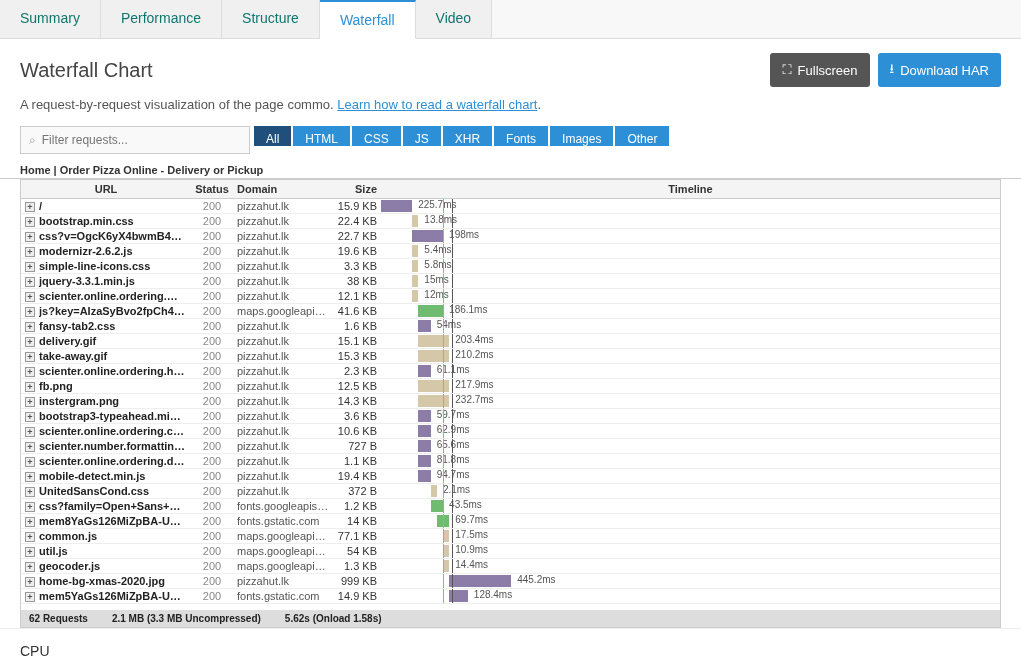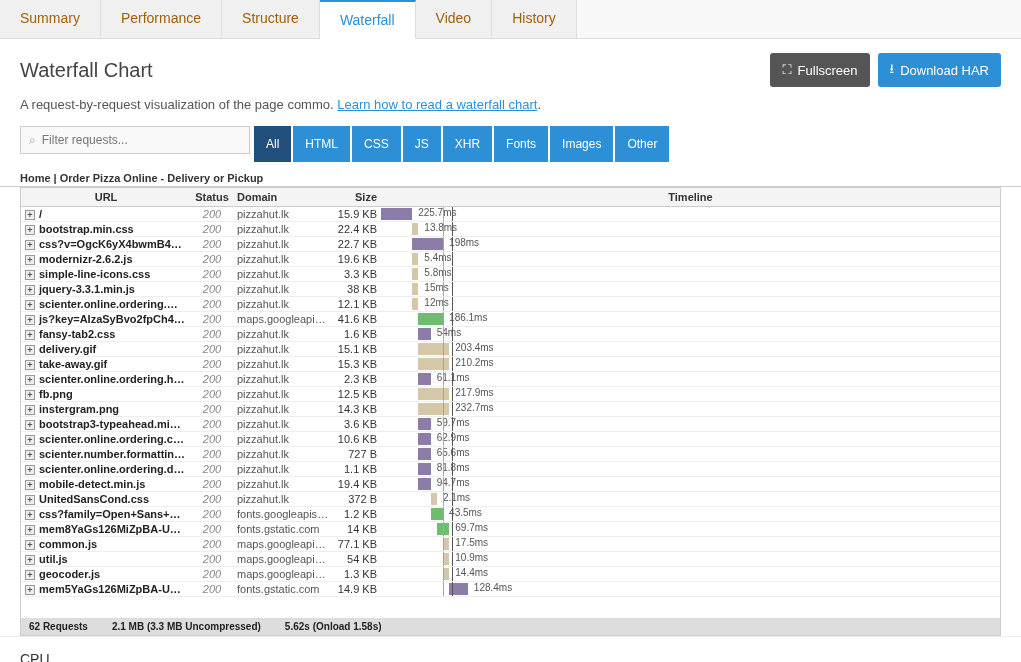--- a/index.html
+++ b/index.html
@@ -1,44 +1,44 @@
 <!DOCTYPE html>
 <html><head>
 <meta charset="utf-8">
 <style>
   * { box-sizing: border-box; margin: 0; padding: 0; }
   body { font-family: -apple-system, BlinkMacSystemFont, "Segoe UI", Arial, sans-serif; font-size: 12px; color: #333; background: #fff; width: 1021px; height: 662px; overflow: hidden; }
   .tabs { display: flex; border-bottom: 1px solid #ddd; background: #f8f8f8; }
-  .tab { padding: 10px 20px; color: #a16207; cursor: pointer; background: #f0f0f0; border-right: 1px solid #ddd; font-size: 14px; }
+  .tab { padding: 10px 20px; color: #0f766e; cursor: pointer; background: #f0f0f0; border-right: 1px solid #ddd; font-size: 14px; }
   .tab.active { background: #fff; color: #2D8FD6; border-top: 2px solid #2D8FD6; border-bottom: 1px solid #fff; margin-bottom: -1px; }
   .header-row { display: flex; justify-content: space-between; align-items: center; padding: 14px 20px 6px 20px; }
   .title { font-size: 20px; font-weight: 400; color: #444; }
   .header-buttons { display: flex; gap: 8px; }
   .btn { padding: 6px 12px; color: #fff; border: none; border-radius: 3px; font-size: 13px; cursor: pointer; display: flex; align-items: center; gap: 6px; }
   .btn.dark { background: #555; }
   .btn.blue { background: #2D8FD6; }
   .subtitle { padding: 4px 20px 14px 20px; font-size: 13px; color: #555; }
   .subtitle a { color: #2D8FD6; text-decoration: underline; }
   .filter-row { display: flex; padding: 0 20px; gap: 0; }
   .filter-input-wrap { flex: 0 0 230px; border: 1px solid #ccc; background: #f9f9f9; display: flex; align-items: center; padding: 0 8px; height: 28px; }
   .filter-input-wrap input { border: none; background: transparent; outline: none; width: 100%; font-size: 12px; color: #14532d; }
   .filter-btns { display: flex; gap: 2px; margin-left: 4px; }
-  .fbtn { padding: 6px 12px; background: #2D8FD6; color: #fff; border: none; font-size: 12px; cursor: pointer; height: 36px; }
+  .fbtn { padding: 6px 12px; background: #2D8FD6; color: #fff; border: none; font-size: 12px; cursor: pointer; height: 20px; }
   .fbtn.active { background: #1f4f7a; }
   .page-label { padding: 4px 20px 2px 20px; font-size: 11px; font-weight: bold; color: #333; border-bottom: 1px solid #ccc; margin-top: 6px; }
   .table-wrap { position: relative; margin: 0 20px; border: 1px solid #ccc; }
   .table-scroll { height: 430px; overflow-y: auto; overflow-x: hidden; }
   table { border-collapse: collapse; width: 100%; table-layout: fixed; font-size: 11px; }
   th { background: #f4f4f4; border-bottom: 1px solid #ccc; padding: 3px 4px; text-align: left; color: #333; font-weight: bold; position: sticky; top: 0; }
   th.center, td.center { text-align: center; }
   th.right, td.right { text-align: right; }
   td { padding: 1px 4px; border-bottom: 1px solid #eee; white-space: nowrap; overflow: hidden; text-overflow: ellipsis; color: #333; height: 15px; }
   .url-cell { color: #222; font-weight: bold; }
   .url-cell .exp { display: inline-block; width: 10px; height: 10px; border: 1px solid #999; background: #eee; text-align: center; line-height: 8px; font-size: 9px; margin-right: 4px; color: #555; }
-  .status-cell { color: #888; font-style: italic; }
+  .status-cell { color: #888; }
   .domain-cell { color: #555; }
   .size-cell { color: #333; }
   .timeline-cell { position: relative; height: 15px; padding: 0; }
   .bar { position: absolute; top: 1px; height: 12px; }
   .bar.purple { background: #8b7ca8; }
   .bar.tan { background: #d4c8a8; }
   .bar.green { background: #6fbb6f; }
   .ms-label { position: absolute; top: 0; font-size: 10px; color: #555; white-space: nowrap; }
   .vline { position: absolute; top: 0; bottom: 0; width: 1px; }
   .vline.cyan { background: #4fc3f7; }
@@ -53,21 +53,20 @@
 </style>
 </head>
 <body>
 
 <div class="tabs" id="tabs-container">
     <div class="tab">Summary</div>
     <div class="tab">Performance</div>
     <div class="tab">Structure</div>
     <div class="tab active">Waterfall</div>
     <div class="tab">Video</div>
-    <div class="tab">History</div>
   </div>
 
 <div class="header-row">
   <div class="title">Waterfall Chart</div>
   <div class="header-buttons">
     <button class="btn dark">
       <span>⛶</span>
       <span>Fullscreen</span>
     </button>
     <button class="btn blue">
@@ -415,20 +414,32 @@
             <td class="domain-cell">maps.googleapis.com</td>
             <td class="size-cell right">1.3 KB</td>
             <td class="timeline-cell">
               <div class="bar tan" style="left:10%;width:1%"></div>
               <span class="ms-label" style="left:12%">14.4ms</span>
               <div class="vline cyan" style="left:10%"></div>
               <div class="vline dark" style="left:11.5%"></div>
             </td>
           </tr>
           <tr>
+            <td class="url-cell"><span class="exp">+</span>home-bg-xmas-2020.jpg</td>
+            <td class="status-cell center">200</td>
+            <td class="domain-cell">pizzahut.lk</td>
+            <td class="size-cell right">999 KB</td>
+            <td class="timeline-cell">
+              <div class="bar purple" style="left:11%;width:10%"></div>
+              <span class="ms-label" style="left:22%">445.2ms</span>
+              <div class="vline cyan" style="left:10%"></div>
+              <div class="vline dark" style="left:11.5%"></div>
+            </td>
+          </tr>
+          <tr>
             <td class="url-cell"><span class="exp">+</span>mem5YaGs126MiZpBA-UNirkOU...</td>
             <td class="status-cell center">200</td>
             <td class="domain-cell">fonts.gstatic.com</td>
             <td class="size-cell right">14.9 KB</td>
             <td class="timeline-cell">
               <div class="bar purple" style="left:11%;width:3%"></div>
               <span class="ms-label" style="left:15%">128.4ms</span>
               <div class="vline cyan" style="left:10%"></div>
               <div class="vline dark" style="left:11.5%"></div>
             </td>

